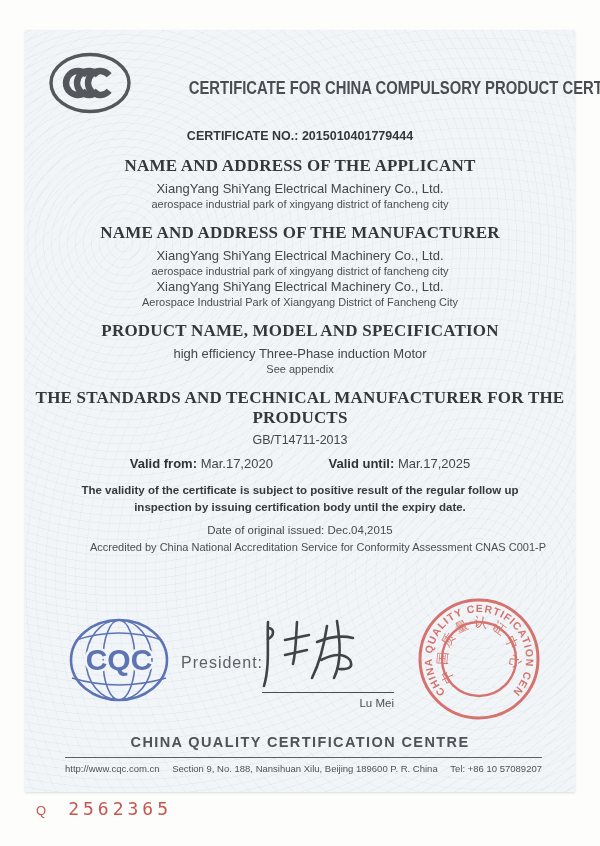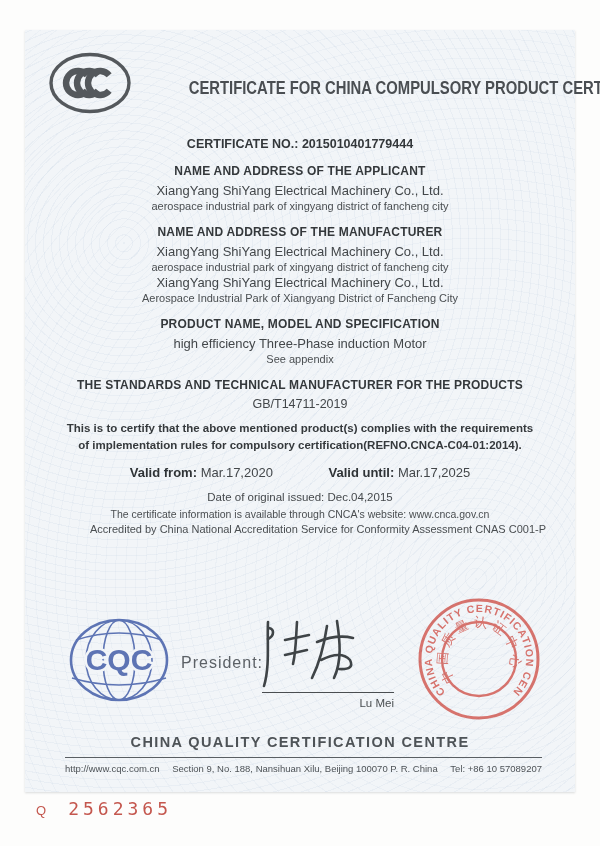--- a/index.html
+++ b/index.html
@@ -21,23 +21,23 @@
   }
   
   .ccc-logo { position:absolute; left:22px; top:20px; }
   .title {
     position:absolute; top:47px; left:95px; right:8px;
     text-align:center; white-space:nowrap;
     color:#4a4e52; font-weight:bold;
   }
   .title span { display:inline-block; font-size:19px; transform:scaleX(0.78); transform-origin:center; letter-spacing:0; }
   
-  .content { position:absolute; top:107px; left:0; right:0; text-align:center; }
+  .content { position:absolute; top:99px; left:0; right:0; text-align:center; }
   .cert-no { font-size:12.5px; font-weight:bold; color:#33373a; margin-bottom:10px; }
-  .sec-h  { font-size:12px; font-weight:bold; color:#34383b; margin:13px 0 5px; letter-spacing:0.2px; }
+  .sec-h  { font-size:17px; font-weight:bold; color:#34383b; margin:13px 0 5px; letter-spacing:0.2px;font-family:Liberation Serif, serif; }
   .sec-name { font-size:13px; color:#43474a; margin:1px 0; }
   .sec-addr { font-size:11px; color:#4a4e51; margin:2px 0; }
   .gb { font-size:12.5px; color:#43474a; margin:5px 0 9px; }
   .certify { font-size:11.5px; font-weight:bold; color:#35393c; width:478px; margin:8px auto 10px; line-height:1.5; }
   .valid-row { font-size:13px; color:#43474a; margin:9px 0 11px; }
   .valid-row .pair { display:inline-block; margin:0 26px; }
   .valid-row b { color:#2f3336; }
   .validity { font-size:11.5px; font-weight:bold; color:#35393c; width:450px; margin:6px auto; line-height:1.5; }
   .date-issued { font-size:11.5px; color:#45494c; margin:7px 0 5px; }
   .cnca { font-size:10.5px; color:#4a4e51; margin:4px 0 3px; }
@@ -100,32 +100,31 @@
     </div>
 
     <div>
       <div class="sec-h">PRODUCT NAME, MODEL AND SPECIFICATION</div>
       <div class="sec-name">high efficiency Three-Phase induction Motor</div>
       <div class="sec-addr">See  appendix</div>
     </div>
 
     <div>
       <div class="sec-h">THE STANDARDS AND TECHNICAL MANUFACTURER FOR THE PRODUCTS</div>
-      <div class="gb">GB/T14711-2019</div>
+      <div class="gb">GB/T14711-2013</div>
     </div>
 
-    <div class="certify">This is to certify that the above mentioned product(s) complies with the requirements of implementation rules for compulsory certification(REFNO.CNCA-C04-01:2014).</div>
 
     <div class="valid-row">
       <span class="pair"><b>Valid from:</b> <span>Mar.17,2020</span></span>
       <span class="pair"><b>Valid until:</b> <span>Mar.17,2025</span></span>
     </div>
 
+    <div class="validity">The validity of the certificate is subject to positive result of the regular follow up inspection by issuing certification body until the expiry date.</div>
     <div class="date-issued">Date of original issued: Dec.04,2015</div>
-    <div class="cnca">The certificate information is available through CNCA's website: www.cnca.gov.cn</div>
     <div class="accredited">Accredited by China National Accreditation Service for Conformity Assessment CNAS C001-P</div>
   </div>
 
   <svg class="cqc-logo" width="104" height="88" viewBox="0 0 104 88">
     <ellipse cx="52" cy="44" rx="48" ry="40" fill="none" stroke="#5d74b4" stroke-width="2.6"></ellipse>
     <ellipse cx="52" cy="44" rx="33" ry="40" fill="none" stroke="#5d74b4" stroke-width="1.6"></ellipse>
     <ellipse cx="52" cy="44" rx="16" ry="40" fill="none" stroke="#5d74b4" stroke-width="1.6"></ellipse>
     <path d="M 9 24 Q 52 10 95 24" fill="none" stroke="#5d74b4" stroke-width="1.6"></path>
     <path d="M 5 62 Q 52 76 99 62" fill="none" stroke="#5d74b4" stroke-width="1.6"></path>
     <text x="52" y="54" text-anchor="middle" font-family="Liberation Sans, sans-serif" font-size="30" font-weight="bold" fill="#5d74b4" stroke="#f2f5f8" stroke-width="5" paint-order="stroke">CQC</text>
@@ -161,21 +160,21 @@
     </text>
     <text font-family="Liberation Sans, sans-serif" font-size="13" fill="#e0655c" letter-spacing="4">
       <textPath href="#sealArcInner" startOffset="2">中国质量认证中心</textPath>
     </text>
   </svg>
 
   <div class="footer-org">CHINA QUALITY CERTIFICATION CENTRE</div>
   <div class="footer-line"></div>
   <div class="footer-info">
     <span>http://www.cqc.com.cn</span>
-    <span class="addr">Section 9,  No. 188, Nansihuan Xilu, Beijing  100070 P. R. China</span>
+    <span class="addr">Section 9,  No. 188, Nansihuan Xilu, Beijing  189600 P. R. China</span>
     <span>Tel: +86 10 57089207</span>
   </div>
 </div>
 
 <div class="serial">
   <span class="q">Q</span>
   <span class="num">2562365</span>
 </div>
 
 </body></html>

